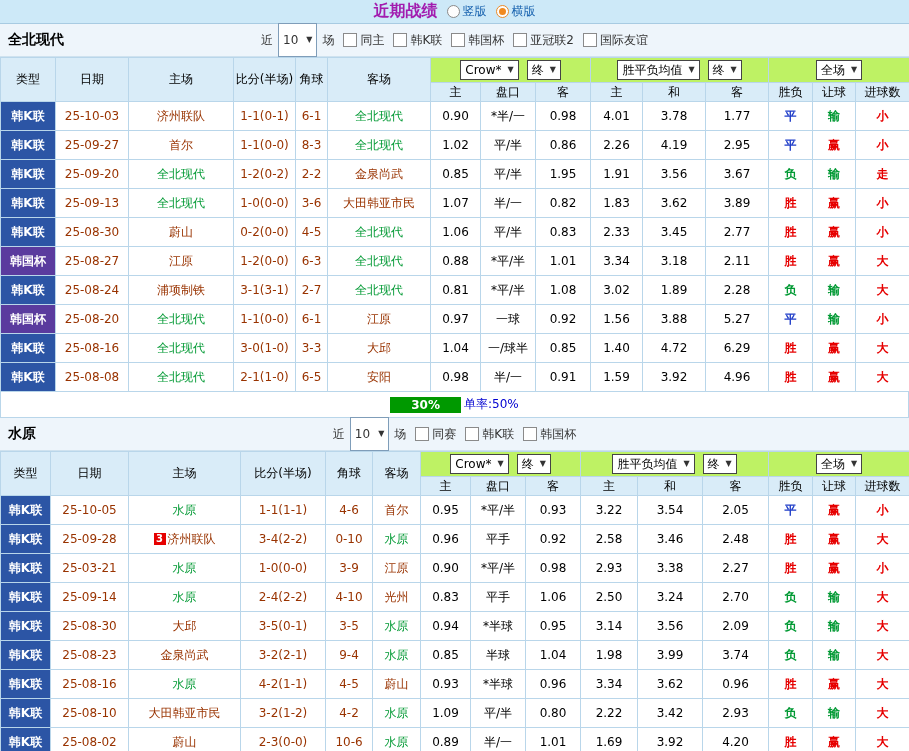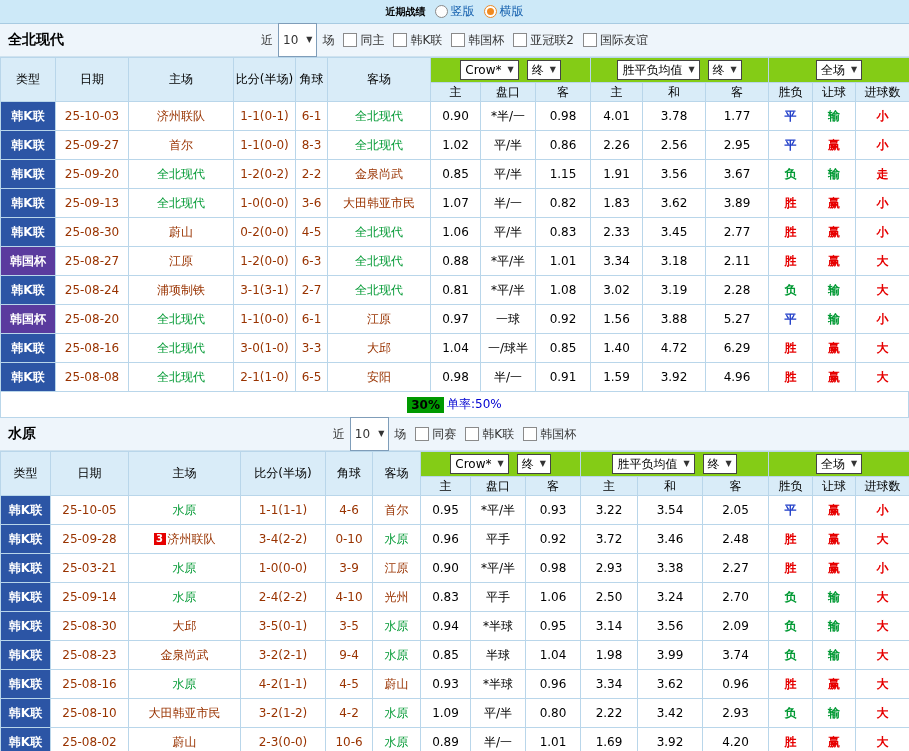--- a/index.html
+++ b/index.html
@@ -1,45 +1,45 @@
 <!DOCTYPE html>
 <html><head>
 <meta charset="utf-8">
 <style>
   html,body{margin:0;padding:0;}
   body{width:909px;background:#fff;font-family:"DejaVu Sans","Liberation Sans",sans-serif;font-size:12px;color:#000;}
   .topbar{height:23px;background:#cde9f8;border-bottom:1px solid #a8cbe2;display:flex;align-items:center;justify-content:center;gap:9px;}
-  .page-title{color:#000000;font-weight:bold;font-size:10px;}
+  .page-title{color:#a21caf;font-weight:bold;font-size:16px;}
   .radio-opt{display:inline-flex;align-items:center;gap:3px;color:#1661ae;cursor:pointer;}
   .radio{width:11px;height:11px;border-radius:50%;border:1px solid #8a8a8a;background:#fdfdfd;position:relative;display:inline-block;}
   .radio.selected{border-color:#e98b2a;}
   .radio.selected::after{content:"";position:absolute;left:2px;top:2px;right:2px;bottom:2px;border-radius:50%;background:#f0891f;}
   .section-bar{height:32px;background:#eef5fb;border-bottom:1px solid #cfe2ef;display:flex;align-items:center;justify-content:center;position:relative;}
   .team-name{position:absolute;left:8px;font-weight:bold;font-size:14px;color:#000;}
   .filter{display:flex;align-items:center;gap:5px;color:#333;}
   .mini-select{display:inline-flex;align-items:center;gap:8px;border:1px solid #7f9db9;background:#fff;padding:7px 4px;height:18px;cursor:pointer;}
   .arrow{font-size:8px;color:#333;line-height:1;}
   .cb-opt{display:inline-flex;align-items:center;gap:3px;margin-left:4px;cursor:pointer;}
   .checkbox{width:12px;height:12px;border:1px solid #8a8a8a;background:#fff;display:inline-block;}
   table.grid{border-collapse:collapse;table-layout:fixed;width:909px;}
   .grid th,.grid td{border:1px solid #b9d6ea;text-align:center;padding:0;}
   .grid thead th{background:#d9ecf8;font-weight:normal;height:18px;white-space:normal;font-size:12px;}
   .grid thead tr:first-child th{height:24px;}
-  .grid thead th.hd-sel{background:#84cc16;}
+  .grid thead th.hd-sel{background:#bef264;}
   .grid tbody td{height:28px;font-size:12px;overflow:hidden;white-space:nowrap;}
   .hdr-select{display:inline-flex;align-items:center;gap:6px;border:1px solid #444;background:#fff;height:18px;padding:0 4px;margin:0 4px;cursor:pointer;white-space:nowrap;}
   td.type{color:#fff;font-weight:bold;}
   td.maroon, .team .maroon{color:#993300;}
   .team .focus{color:#009933;}
   .team span{cursor:pointer;}
   td.odds{color:#000;}
   td.res{font-weight:bold;}
   .badge{display:inline-block;background:#e60000;color:#fff;font-size:10px;line-height:12px;width:12px;height:12px;margin-right:2px;font-weight:bold;vertical-align:middle;}
   .summary{height:25px;border:1px solid #b9d6ea;border-top:none;display:flex;align-items:center;justify-content:center;color:#0000d0;gap:3px;font-size:12px;}
-  .summary .hl{background:#009900;color:#000000;font-weight:bold;padding:1px 4px;}
+  .summary .hl{background:#009900;color:#ffffff;font-weight:bold;padding:1px 21px;}
 </style>
 </head>
 <body>
 
 <div class="topbar">
   <span class="page-title">近期战绩</span>
   <label class="radio-opt">
     <span class="radio"></span>
     <span>竖版</span>
   </label>
@@ -161,36 +161,36 @@
             <td class="type" style="background: rgb(44, 85, 165);">韩K联</td>
             <td class="maroon">25-09-27</td>
             <td class="team"><span class="maroon">首尔</span></td>
             <td class="maroon">1-1(0-0)</td>
             <td class="maroon">8-3</td>
             <td class="team"><span class="focus">全北现代</span></td>
             <td class="odds">1.02</td>
             <td class="odds">平/半</td>
             <td class="odds">0.86</td>
             <td class="odds">2.26</td>
-            <td class="odds">2.56</td>
+            <td class="odds">4.19</td>
             <td class="odds">2.95</td>
             <td class="res" style="color: rgb(30, 60, 200);">平</td>
             <td class="res" style="color: rgb(230, 0, 0);">赢</td>
             <td class="res" style="color: rgb(230, 0, 0);">小</td>
           </tr>
           <tr>
             <td class="type" style="background: rgb(44, 85, 165);">韩K联</td>
             <td class="maroon">25-09-20</td>
             <td class="team"><span class="focus">全北现代</span></td>
             <td class="maroon">1-2(0-2)</td>
             <td class="maroon">2-2</td>
             <td class="team"><span class="maroon">金泉尚武</span></td>
             <td class="odds">0.85</td>
             <td class="odds">平/半</td>
-            <td class="odds">1.15</td>
+            <td class="odds">1.95</td>
             <td class="odds">1.91</td>
             <td class="odds">3.56</td>
             <td class="odds">3.67</td>
             <td class="res" style="color: rgb(0, 153, 51);">负</td>
             <td class="res" style="color: rgb(0, 153, 51);">输</td>
             <td class="res" style="color: rgb(230, 0, 0);">走</td>
           </tr>
           <tr>
             <td class="type" style="background: rgb(44, 85, 165);">韩K联</td>
             <td class="maroon">25-09-13</td>
@@ -246,21 +246,21 @@
             <td class="type" style="background: rgb(44, 85, 165);">韩K联</td>
             <td class="maroon">25-08-24</td>
             <td class="team"><span class="maroon">浦项制铁</span></td>
             <td class="maroon">3-1(3-1)</td>
             <td class="maroon">2-7</td>
             <td class="team"><span class="focus">全北现代</span></td>
             <td class="odds">0.81</td>
             <td class="odds">*平/半</td>
             <td class="odds">1.08</td>
             <td class="odds">3.02</td>
-            <td class="odds">3.19</td>
+            <td class="odds">1.89</td>
             <td class="odds">2.28</td>
             <td class="res" style="color: rgb(0, 153, 51);">负</td>
             <td class="res" style="color: rgb(0, 153, 51);">输</td>
             <td class="res" style="color: rgb(230, 0, 0);">大</td>
           </tr>
           <tr>
             <td class="type" style="background: rgb(90, 59, 158);">韩国杯</td>
             <td class="maroon">25-08-20</td>
             <td class="team"><span class="focus">全北现代</span></td>
             <td class="maroon">1-1(0-0)</td>
@@ -419,21 +419,21 @@
           <tr>
             <td class="type" style="background: rgb(44, 85, 165);">韩K联</td>
             <td class="maroon">25-09-28</td>
             <td class="team"><span class="badge">3</span><span class="maroon">济州联队</span></td>
             <td class="maroon">3-4(2-2)</td>
             <td class="maroon">0-10</td>
             <td class="team"><span class="focus">水原</span></td>
             <td class="odds">0.96</td>
             <td class="odds">平手</td>
             <td class="odds">0.92</td>
-            <td class="odds">3.72</td>
+            <td class="odds">2.58</td>
             <td class="odds">3.46</td>
             <td class="odds">2.48</td>
             <td class="res" style="color: rgb(230, 0, 0);">胜</td>
             <td class="res" style="color: rgb(230, 0, 0);">赢</td>
             <td class="res" style="color: rgb(230, 0, 0);">大</td>
           </tr>
           <tr>
             <td class="type" style="background: rgb(44, 85, 165);">韩K联</td>
             <td class="maroon">25-03-21</td>
             <td class="team"><span class="focus">水原</span></td>

